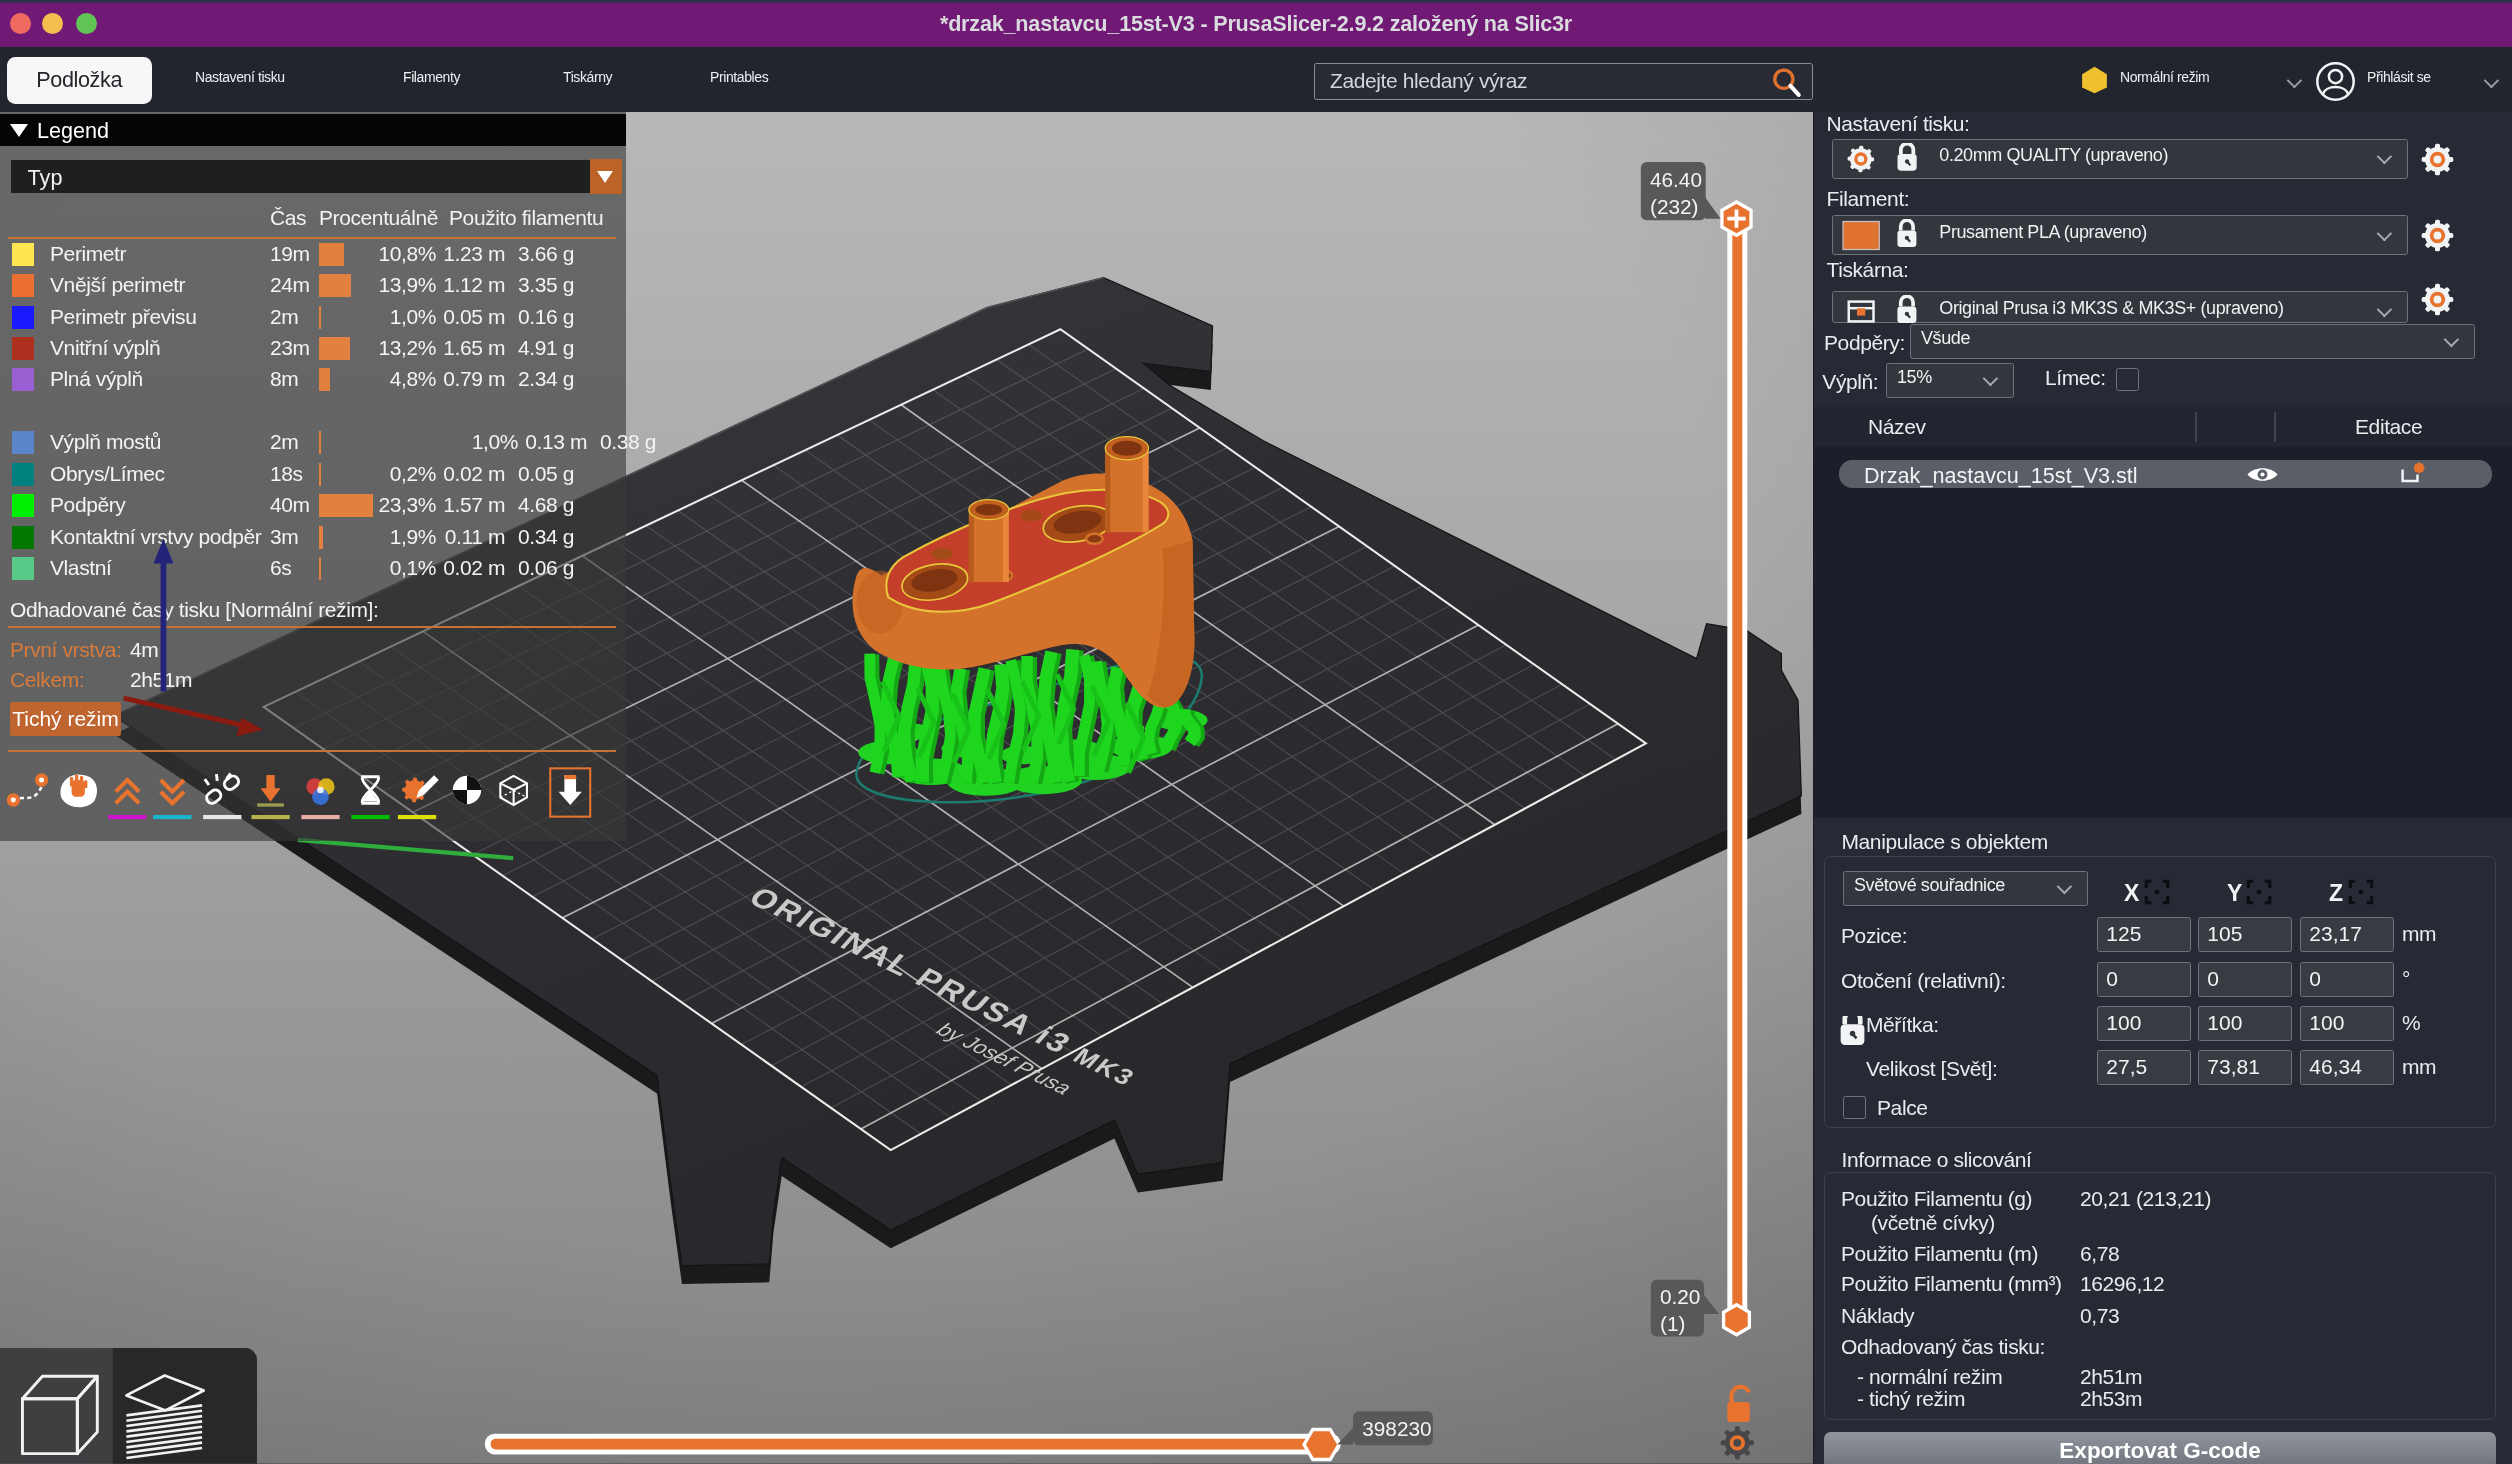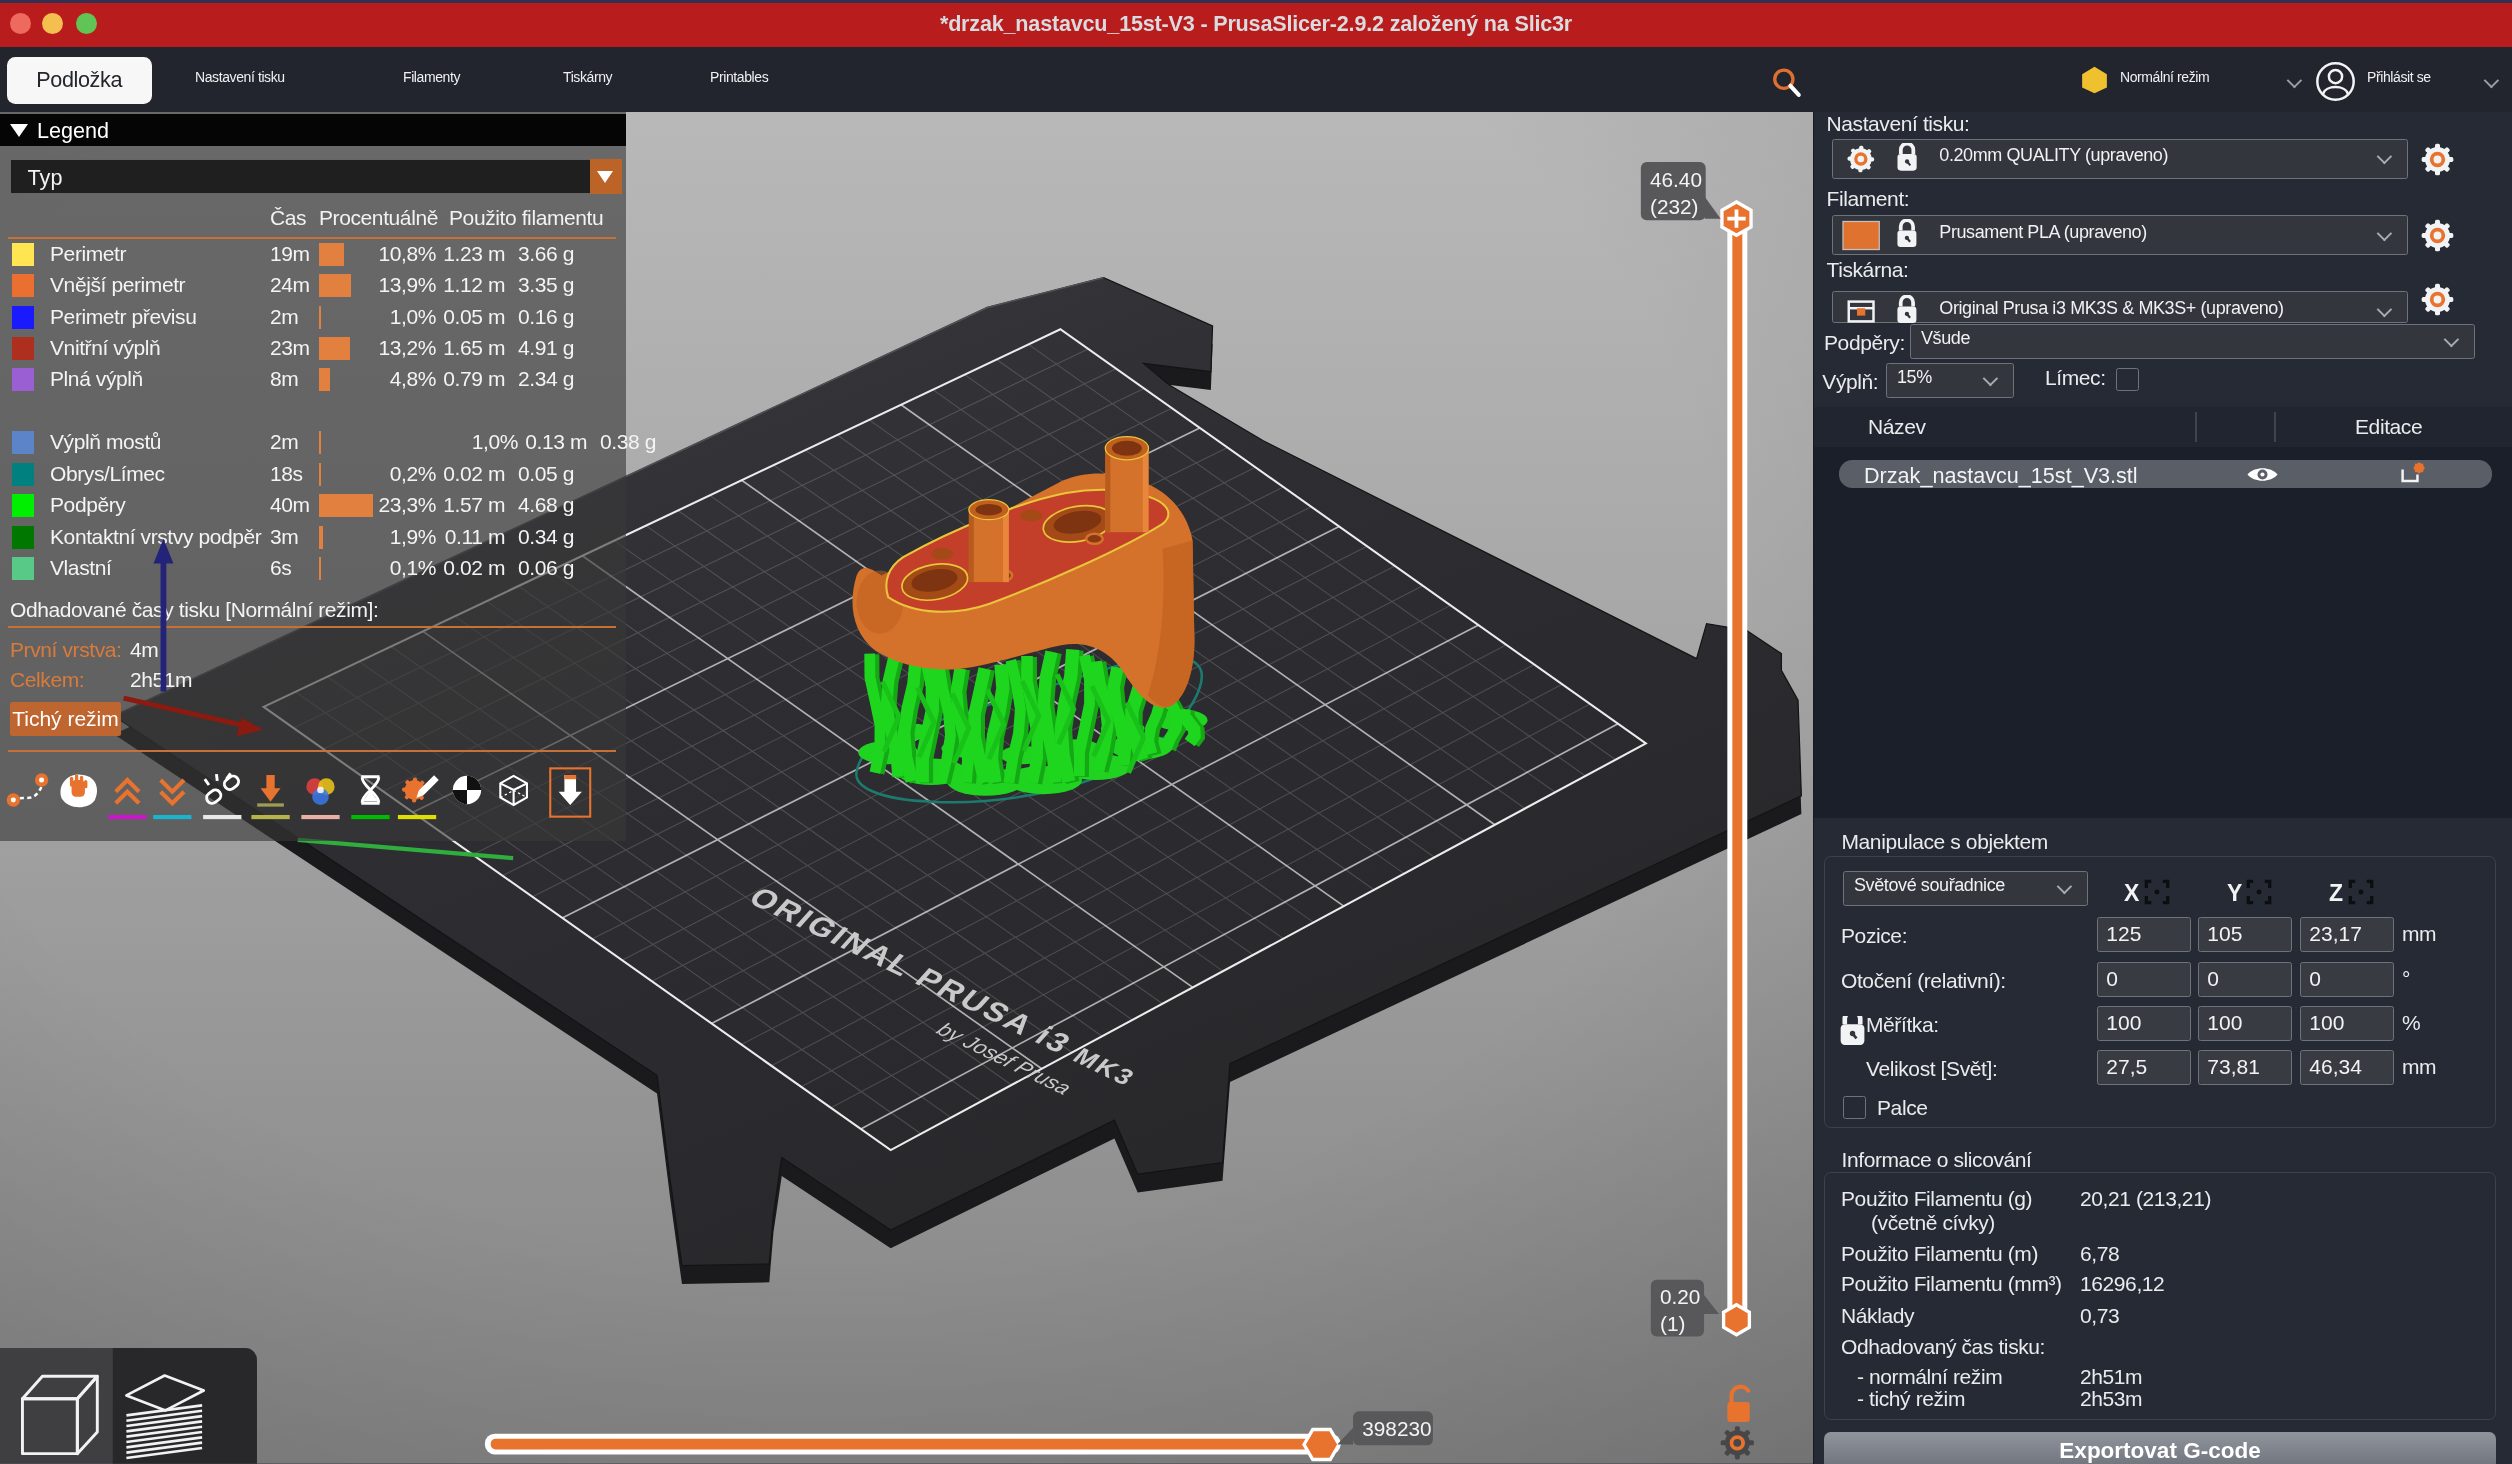--- a/index.html
+++ b/index.html
@@ -1,17 +1,17 @@
 <!DOCTYPE html>
 <html style="font-size:13.3px"><head><meta charset="utf-8"><style>
 *{margin:0;padding:0;box-sizing:border-box}
 html,body{width:2512px;height:1464px;overflow:hidden}
 body{position:relative;font-family:"Liberation Sans",sans-serif;background:#262a34}
 .abs{position:absolute}
-.tb{left:0;top:0;width:2512px;height:47px;background:#b91c1c}
+.tb{left:0;top:0;width:2512px;height:47px;background:#701a75}
 .tbtop{left:0;top:0;width:2512px;height:3.3px;background:#343052}
 .light{width:21px;height:21px;border-radius:50%;top:12.5px}
 .title{left:0;top:10.8px;width:2512px;text-align:center;font-size:21.6px;font-weight:bold;color:#d9dbde;letter-spacing:-0.2px}
 .tabbar{left:0;top:47px;width:2512px;height:65px;background:#22252d}
 .tab{font-size:14px;color:#eef0f2;top:21.6px;letter-spacing:-0.4px}
 .activetab{left:6.7px;top:10px;width:145px;height:47px;background:#f7f7f7;border-radius:8.3px;color:#23262b;font-size:21.6px;text-align:center;line-height:45px;letter-spacing:-0.4px}
 .search{left:1314px;top:16px;width:499px;height:37px;background:#282b33;border:1.7px solid #898e95;border-radius:2.5px;color:#d2d5d9;font-size:21px;line-height:33px;padding-left:15px;letter-spacing:-0.4px}
 .viewport{left:0;top:111px;width:1813px;height:1353px}
 .legend{left:0;top:111px;width:626px;height:730px;background:rgba(56,56,56,0.62)}
 .lhead{left:0;top:3.3px;width:626px;height:32px;background:#050505}
@@ -665,20 +665,21 @@
     <div class="abs light" style="left:42px;background:#f5bf50"></div>
     <div class="abs light" style="left:76px;background:#61c555"></div>
     <div class="abs title">*drzak_nastavcu_15st-V3 - PrusaSlicer-2.9.2 založený na Slic3r</div>
   </div>
 <div class="abs tabbar">
     <div class="abs activetab">Podložka</div>
     <div class="abs tab" style="left:195px">Nastavení tisku</div>
     <div class="abs tab" style="left:403px">Filamenty</div>
     <div class="abs tab" style="left:563px">Tiskárny</div>
     <div class="abs tab" style="left:710px">Printables</div>
+    <div class="abs search">Zadejte hledaný výraz</div>
     <svg class="abs" style="left:1764px;top:16.6px" width="43" height="37" viewBox="0 0 52 44">
       <circle cx="24" cy="18" r="11" fill="none" stroke="#e07030" stroke-width="4"></circle>
       <path d="M 32,26 L 42,37" stroke="#fff" stroke-width="5" stroke-linecap="round"></path>
     </svg>
     <svg class="abs" style="left:2078px;top:18.3px" width="33" height="30" viewBox="0 0 40 36">
       <polygon points="20,2 35,11 35,27 20,34 5,27 5,11" fill="#f0c12f"></polygon>
     </svg>
     <div class="abs tab" style="left:2120px">Normální režim</div>
     <div class="abs chev" style="left:2289px;top:28px;border-color:#9aa0a6"></div>
     <svg class="abs" style="left:2314px;top:13.3px" width="43" height="43" viewBox="0 0 52 52">

